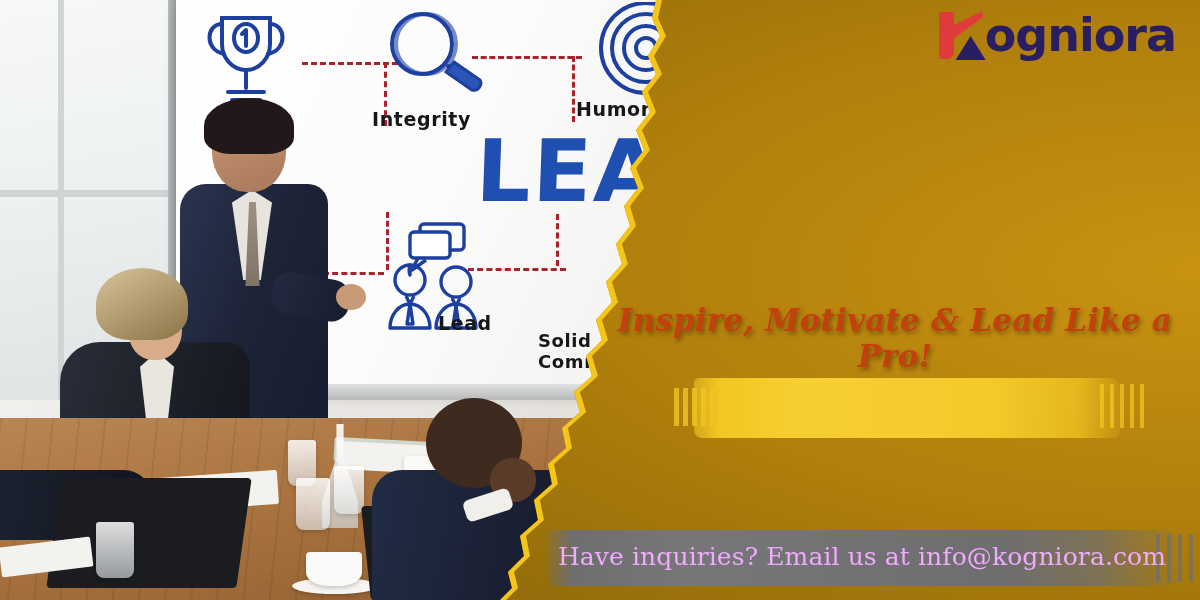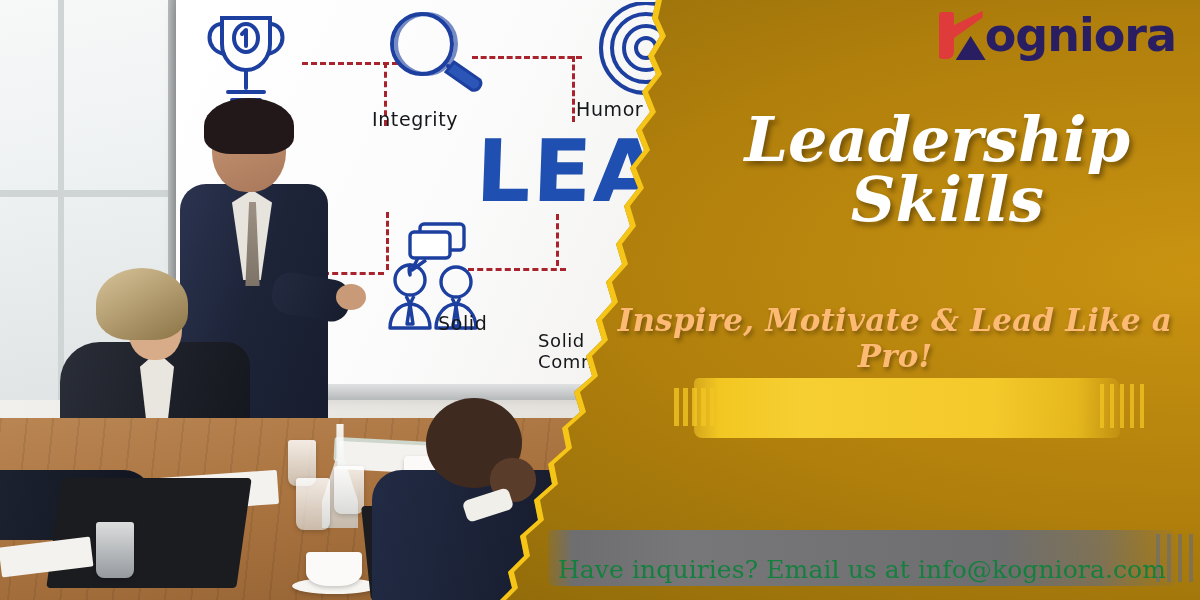--- a/index.html
+++ b/index.html
@@ -52,21 +52,21 @@
   .wb-leader {
     position:absolute; left:300px; top:128px;
     font-family:"DejaVu Sans", sans-serif;
     font-size:86px; font-weight:700; letter-spacing:2px;
     color:#1f4fb0; line-height:1;
     transform:skewX(-2deg);
   }
   .wb-label {
     position:absolute;
     font-family:"DejaVu Sans", sans-serif;
-    font-size:19px; font-weight:400; color:#15171a;
+    font-size:19px; font-weight:700; color:#15171a;
     letter-spacing:.6px;
   }
   .lbl-integrity { left:196px; top:108px; }
   .lbl-vision    { left:400px; top:98px; }
   .lbl-positive  { left:556px; top:95px; }
   .lbl-humor     { left:262px; top:312px; }
   .lbl-comm      { left:362px; top:330px; font-size:18px; }
 
   .wb-ink { position:absolute; }
   .dash { position:absolute; border-top:3px dashed #a8232c; }
@@ -281,21 +281,21 @@
     color:#ffffff;
     text-shadow:3px 4px 5px rgba(40,26,0,.45);
   }
   .headline .l2 { display:block; padding-right:86px; }
 
   .tagline {
     position:absolute; left:600px; top:302px; width:590px;
     text-align:center;
     font-family:"DejaVu Serif", serif;
     font-style:italic; font-weight:700;
-    font-size:31px; color:#fdba74; letter-spacing:.2px;
+    font-size:31px; color:#c2410c; letter-spacing:.2px;
     text-shadow:2px 3px 4px rgba(40,26,0,.4);
   }
 
   .brush-yellow {
     position:absolute; left:694px; top:378px; width:426px; height:60px;
     background:linear-gradient(90deg,
       rgba(244,200,40,.55) 0%, #f3c722 6%, #f6cf33 26%, #f4c92a 70%,
       rgba(243,199,34,.75) 90%, rgba(243,199,34,.15) 100%);
     border-radius:5px 10px 6px 8px;
   }
@@ -332,24 +332,24 @@
       rgba(110,110,112,.25) 0%, #6e6e70 4%, #77777a 22%, #6e6e70 72%,
       rgba(110,110,112,.72) 88%, rgba(110,110,112,.1) 100%);
     border-radius:4px 9px 5px 7px;
   }
   .brush-gray::after{
     content:""; position:absolute; right:-22px; top:4px; width:42px; height:48px;
     background:repeating-linear-gradient(90deg,#6e6e70 0 4px,transparent 4px 11px);
     opacity:.7;
   }
   .inquiry-text {
-    position:absolute; left:548px; top:555px; width:628px;
+    position:absolute; left:548px; top:542px; width:628px;
     text-align:center;
     font-family:"DejaVu Serif", serif;
-    font-size:25px; color:#15803d; letter-spacing:.1px;
+    font-size:25px; color:#f0abfc; letter-spacing:.1px;
   }
 </style>
 </head>
 <body>
 
 <div id="poster">
 
   <div class="photo-pane">
 
     <div class="wall"></div>
@@ -414,21 +414,21 @@
           <path d="M80 76 l4 8 4 -8"></path>
           <path d="M84 84 l-3 20 h6 z"></path>
         </g>
       </svg>
 
       <div class="wb-leader">LEADER</div>
 
       <div class="wb-label lbl-integrity">Integrity</div>
       <div class="wb-label lbl-vision">Humor</div>
       <div class="wb-label lbl-positive">Positive</div>
-      <div class="wb-label lbl-humor">Solid</div>
+      <div class="wb-label lbl-humor">Lead</div>
       <div class="wb-label lbl-comm">Solid Communicator</div>
     </div>
     <div class="wb-frame-bottom"></div>
 
     <div class="presenter">
       <div class="p-body"></div>
       <div class="p-shirt"></div>
       <div class="p-tie"></div>
       <div class="p-head"></div>
       <div class="p-hair"></div>
@@ -476,24 +476,20 @@
 
   <div class="logo">
     <div class="logo-mark">
       <div class="logo-bar"></div>
       <div class="logo-arm"></div>
       <div class="logo-tri"></div>
     </div>
     <div class="logo-text">ogniora</div>
   </div>
 
-  <div class="headline">
-    <span>Leadership</span>
-    <span class="l2">Skills</span>
-  </div>
 
   <div class="tagline">Inspire, Motivate &amp; Lead Like a Pro!</div>
 
   <div class="brush-yellow"></div>
 
 
   <div class="brush-gray"></div>
   <div class="inquiry-text">Have inquiries? Email us at info@kogniora.com</div>
 
 </div>

